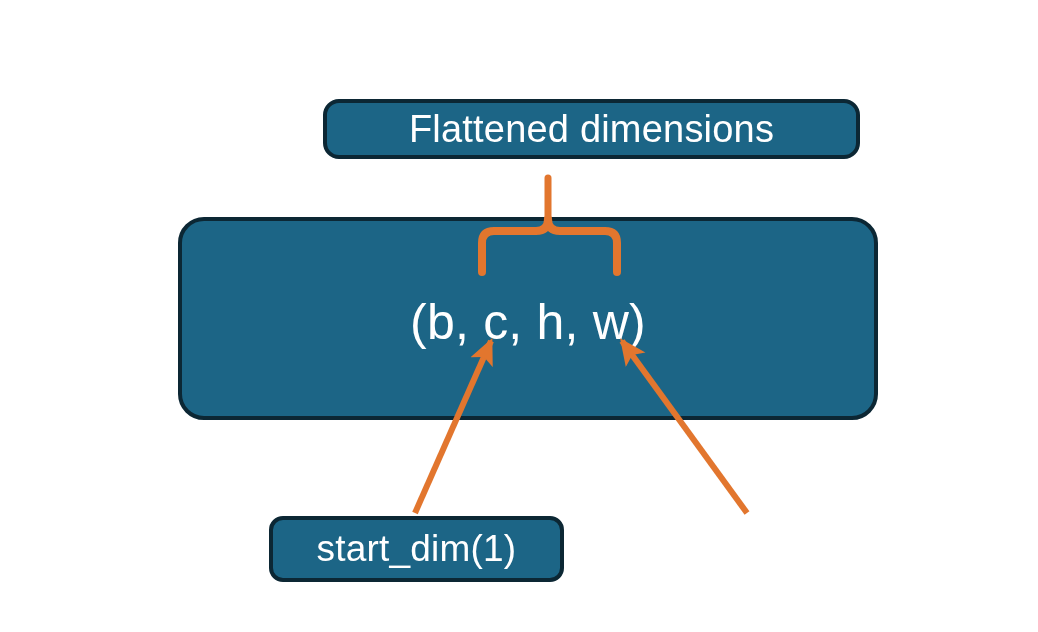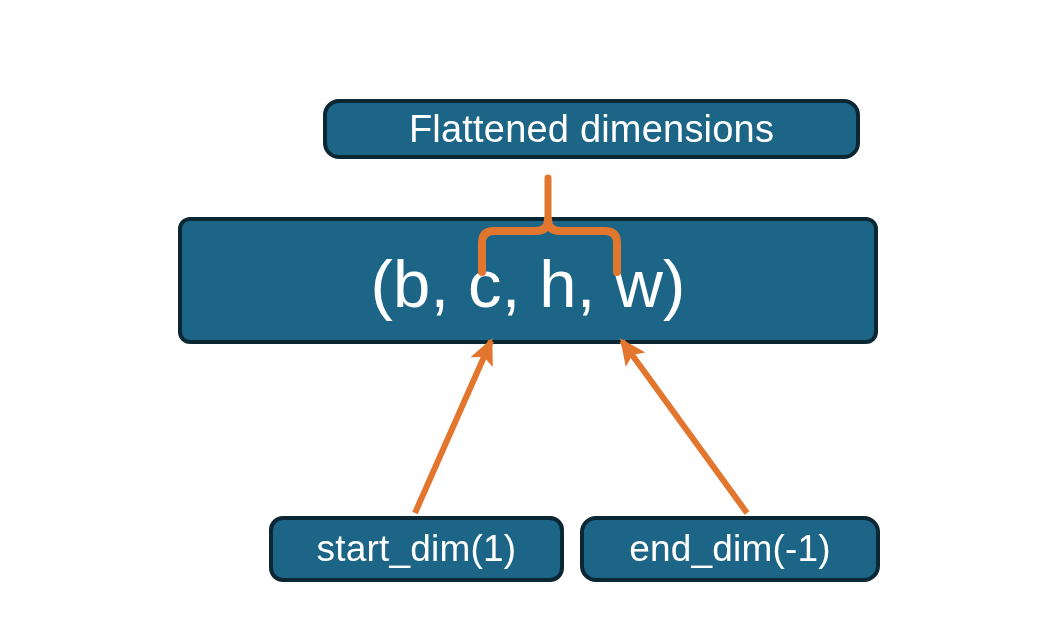--- a/index.html
+++ b/index.html
@@ -48,23 +48,23 @@
     width: 537px;
     height: 60px;
     border-radius: 16px;
     font-size: 38px;
     margin-left: 30px;
   }
   #box-shape {
     left: 178px;
     top: 217px;
     width: 700px;
-    height: 127px;
-    border-radius: 12px;
-    font-size: 67px;
+    height: 203px;
+    border-radius: 26px;
+    font-size: 50px;
     z-index: 1;
   }
   #box-shape .shape-text {
     position: relative;
     z-index: 4;
     transform: translateY(3px);
   }
   #box-start-dim {
     left: 269px;
     top: 516px;
@@ -117,17 +117,14 @@
   </div>
 
   <div class="node-box" id="box-flattened">
     <span>Flattened dimensions</span>
   </div>
 
   <div class="node-box" id="box-start-dim">
     <span>start_dim(1)</span>
   </div>
 
-  <div class="node-box" id="box-end-dim">
-    <span>end_dim(-1)</span>
-  </div>
 
 </div>
 
 </body></html>

